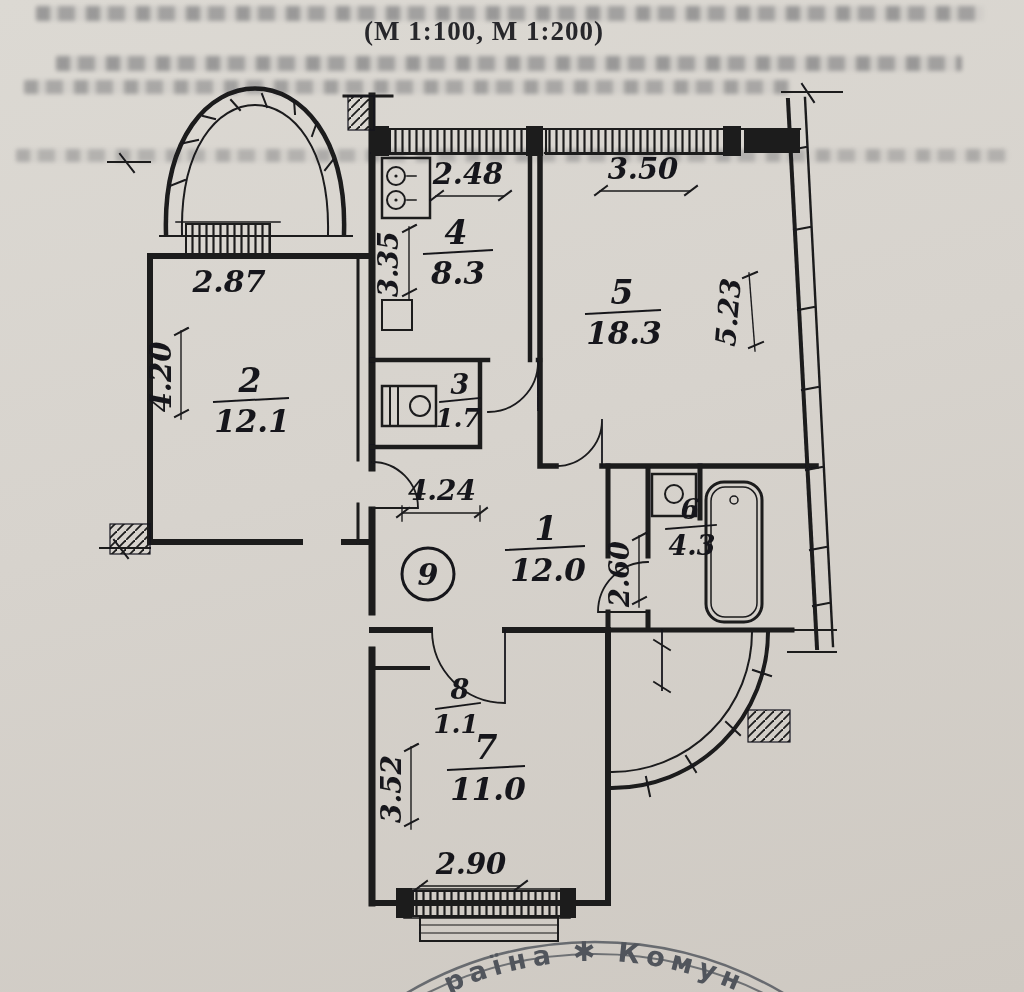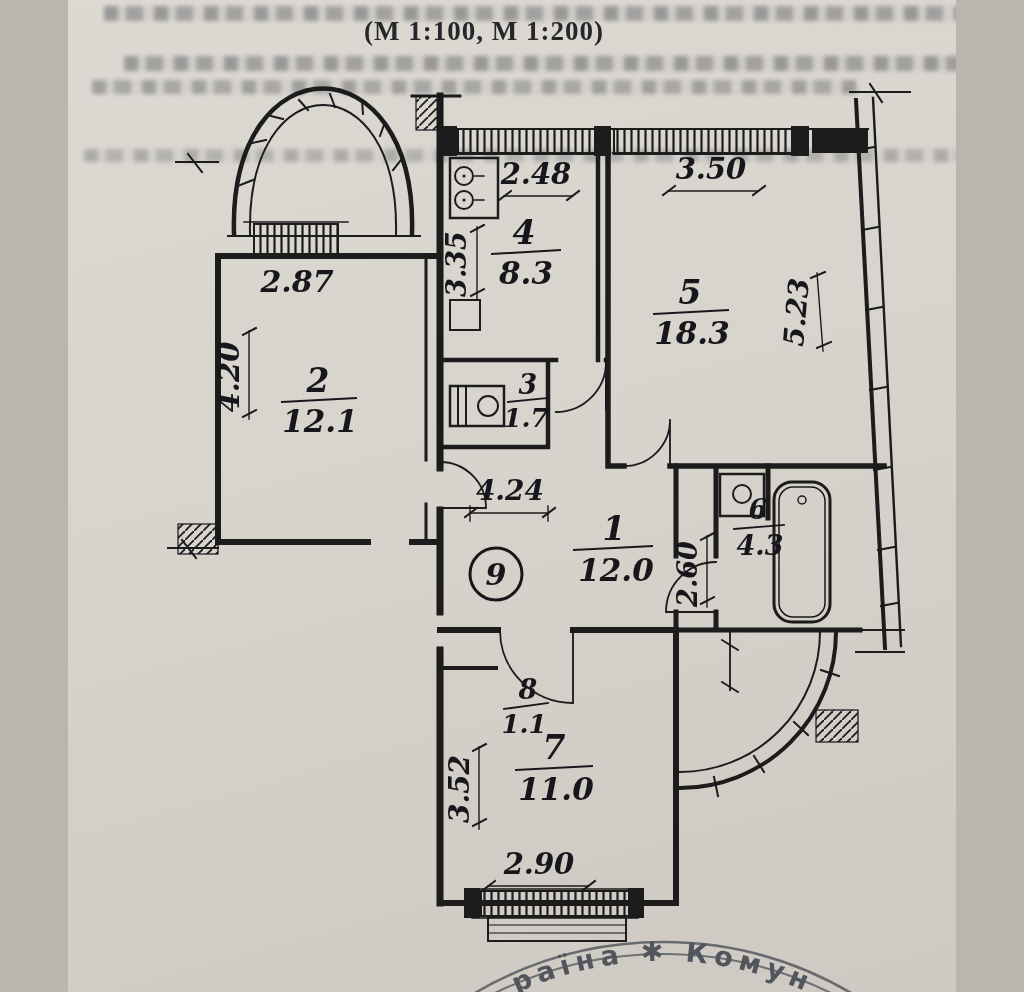--- a/index.html
+++ b/index.html
@@ -1,17 +1,17 @@
 <!DOCTYPE html>
 <html><head>
 <meta charset="utf-8">
 <style>
   html,body{margin:0;padding:0;background:#b9b5af;}
   .page{
-    position:relative;width:888px;height:992px;margin:0 auto;overflow:hidden;
+    position:relative;width:1024px;height:992px;margin:0 auto;overflow:hidden;
     background:linear-gradient(165deg,#dcd9d3 0%,#d7d3cd 45%,#cec9c2 100%);
     font-family:"Liberation Serif",serif;
   }
   .scale-note{
     position:absolute;top:16px;left:0;width:100%;text-align:center;
     transform:translateX(-28px);
     font:bold 27px "Liberation Serif",serif;color:#27272b;letter-spacing:1px;
   }
   .smudge{
     position:absolute;height:15px;border-radius:2px;filter:blur(2.3px);opacity:.8;

